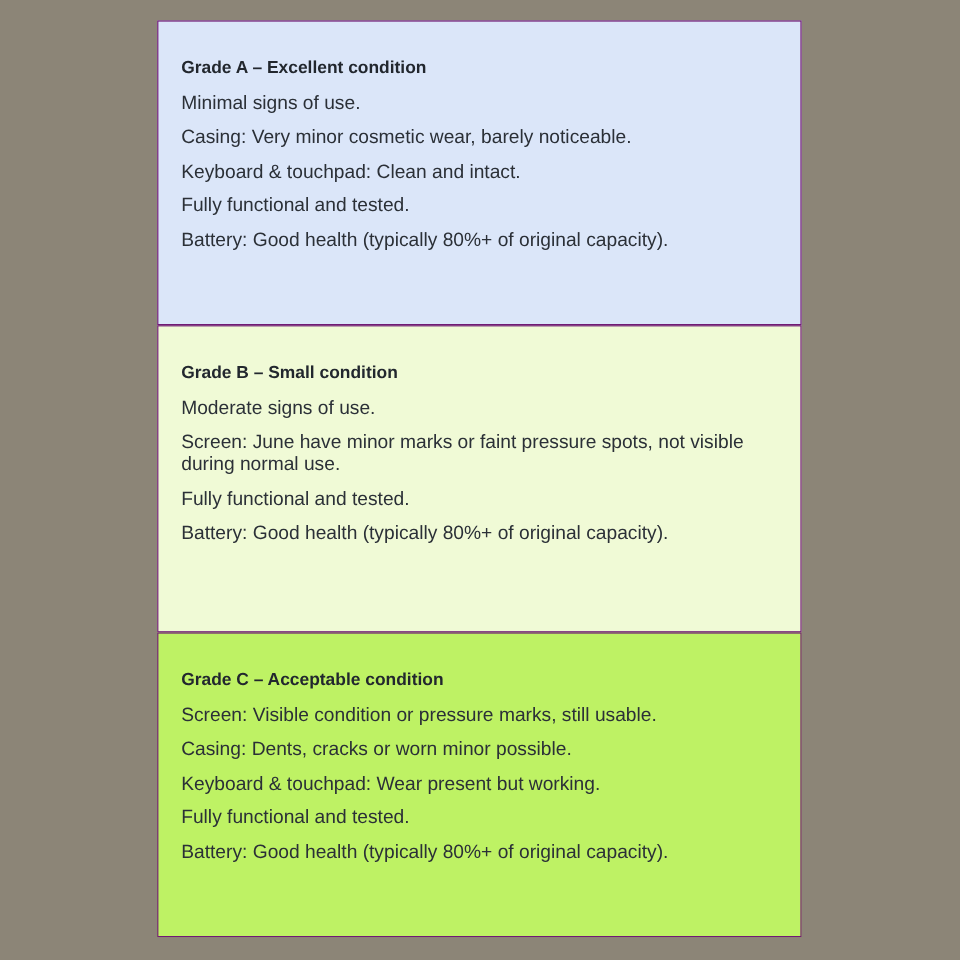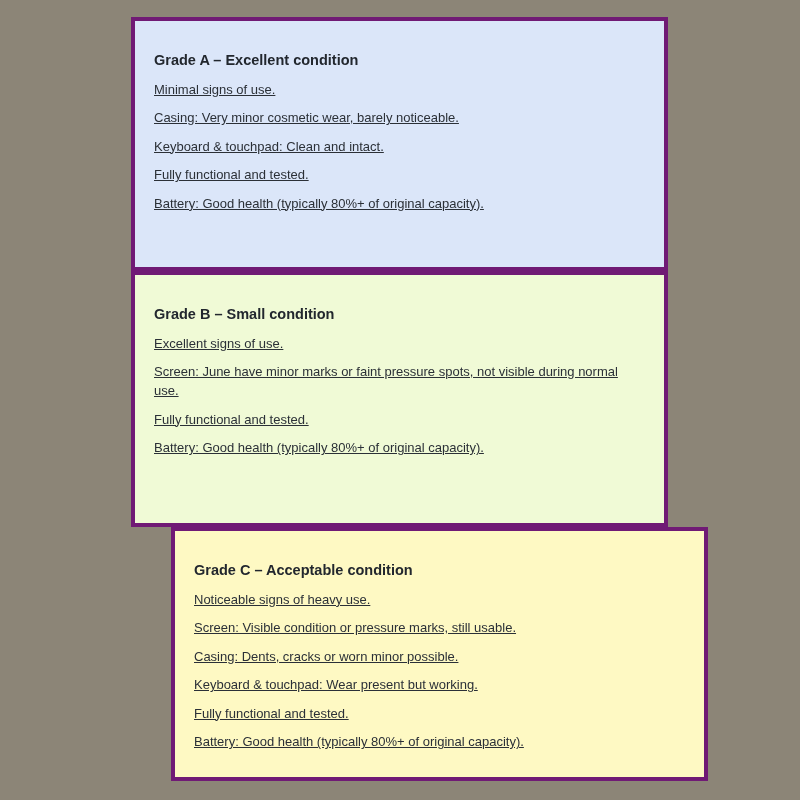--- a/index.html
+++ b/index.html
@@ -16,66 +16,64 @@
   }
   .panel-stack {
     position: absolute;
     left: 131px;
     top: 17px;
     width: 537px;
   }
   .grade-panel {
     box-sizing: border-box;
     width: 100%;
-    border: 4px solid #701a75;
+    border: 1px solid #701a75;
     padding: 30px 20px 10px 19px;
     color: #2b3037;
   }
   .grade-panel.a { height: 254px; }
   .grade-panel.b { height: 256px; }
   .grade-panel.c { height: 254px; }
   .panel-title {
     font-size: 14.5px;
     line-height: 19px;
     font-weight: bold;
     color: #22272e;
     margin: 0 0 9.5px 0;
   }
   .panel-line {
-    font-size: 13px;
+    font-size: 16px;
     line-height: 19px;
     margin: 0 0 9.5px 0;
-    text-decoration: underline;
   }
 </style>
 </head>
 <body>
 
 <div class="panel-stack">
 
   <div class="grade-panel a" style="background: rgb(219, 230, 249);">
     <h2 class="panel-title">Grade A – Excellent condition</h2>
     <p class="panel-line">Minimal signs of use.</p>
     <p class="panel-line">Casing: Very minor cosmetic wear, barely noticeable.</p>
     <p class="panel-line">Keyboard &amp; touchpad: Clean and intact.</p>
     <p class="panel-line">Fully functional and tested.</p>
     <p class="panel-line">Battery: Good health (typically 80%+ of original capacity).</p>
   </div>
 
   <div class="grade-panel b" style="background: rgb(240, 250, 214);">
     <h2 class="panel-title">Grade B – Small condition</h2>
-    <p class="panel-line">Excellent signs of use.</p>
+    <p class="panel-line">Moderate signs of use.</p>
     <p class="panel-line">Screen: June have minor marks or faint pressure spots, not visible during normal use.</p>
     <p class="panel-line">Fully functional and tested.</p>
     <p class="panel-line">Battery: Good health (typically 80%+ of original capacity).</p>
   </div>
 
-  <div class="grade-panel c" style="background: #fef9c3; margin-left: 40px;">
+  <div class="grade-panel c" style="background: #bef264;">
     <h2 class="panel-title">Grade C – Acceptable condition</h2>
-    <p class="panel-line">Noticeable signs of heavy use.</p>
     <p class="panel-line">Screen: Visible condition or pressure marks, still usable.</p>
     <p class="panel-line">Casing: Dents, cracks or worn minor possible.</p>
     <p class="panel-line">Keyboard &amp; touchpad: Wear present but working.</p>
     <p class="panel-line">Fully functional and tested.</p>
     <p class="panel-line">Battery: Good health (typically 80%+ of original capacity).</p>
   </div>
 
 </div>
 
 </body></html>

